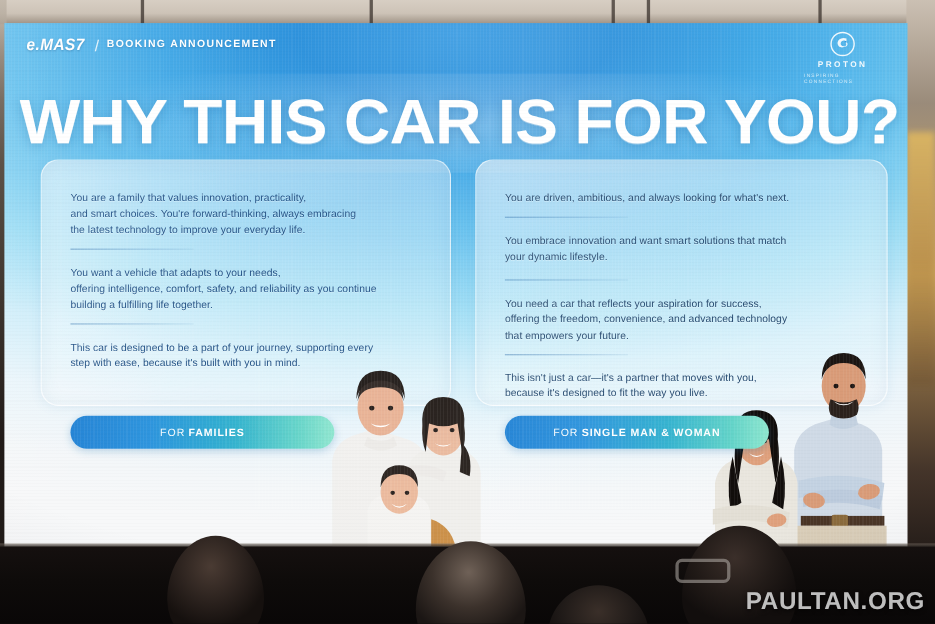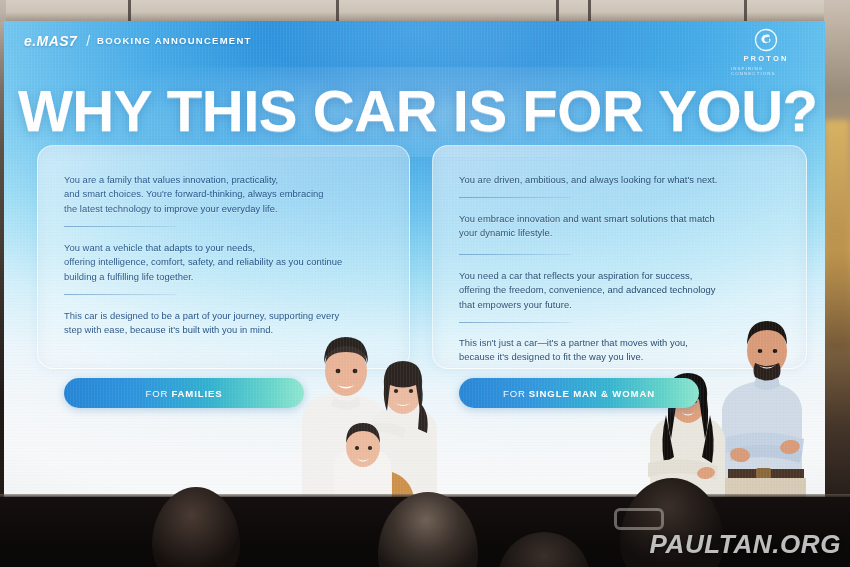--- a/index.html
+++ b/index.html
@@ -89,22 +89,22 @@
   .ph-family{left:258px;bottom:0;width:220px;height:190px;}
   .ph-couple{left:640px;bottom:0;width:176px;height:200px;}
 
   
   .stage-front{position:absolute;left:0;top:497px;width:850px;height:70px;
     background:linear-gradient(180deg,#15100f 0%,#0e0b0a 45%,#090707 100%);}
   .stage-edge{position:absolute;left:0;top:494px;width:850px;height:5px;
     background:linear-gradient(180deg,rgba(120,110,100,.55),rgba(20,16,14,1));}
   .head{position:absolute;border-radius:50% 50% 44% 44%/58% 58% 42% 42%;}
 
-  .wm{position:absolute;right:9px;bottom:7px;font-size:26px;font-weight:700;letter-spacing:.6px;
-    color:rgba(236,236,236,.80);text-shadow:0 1px 4px rgba(0,0,0,.6);font-style:italic;}
+  .wm{position:absolute;right:9px;bottom:7px;font-size:22px;font-weight:700;letter-spacing:.6px;
+    color:rgba(236,236,236,.80);text-shadow:0 1px 4px rgba(0,0,0,.6);}
 </style>
 </head>
 <body>
 
 <div class="stage">
 
   <div class="room"></div>
   <div class="ceiling-strip"></div>
   <div class="ceiling-seam" style="left:128px"></div>
   <div class="ceiling-seam" style="left:336px"></div>

